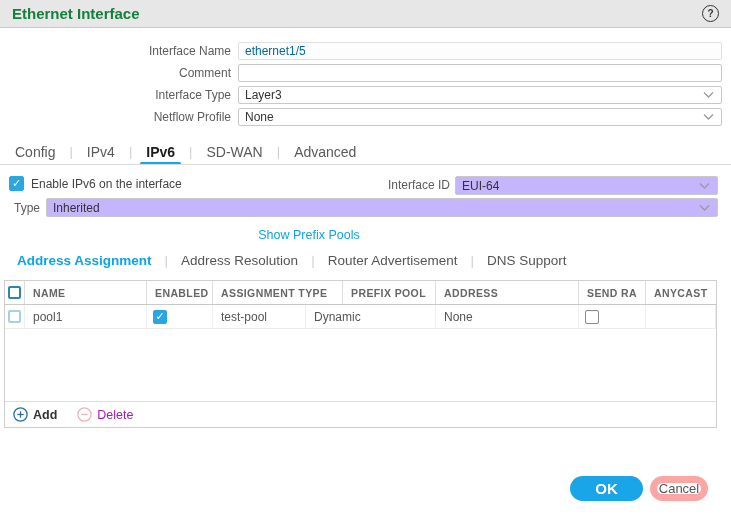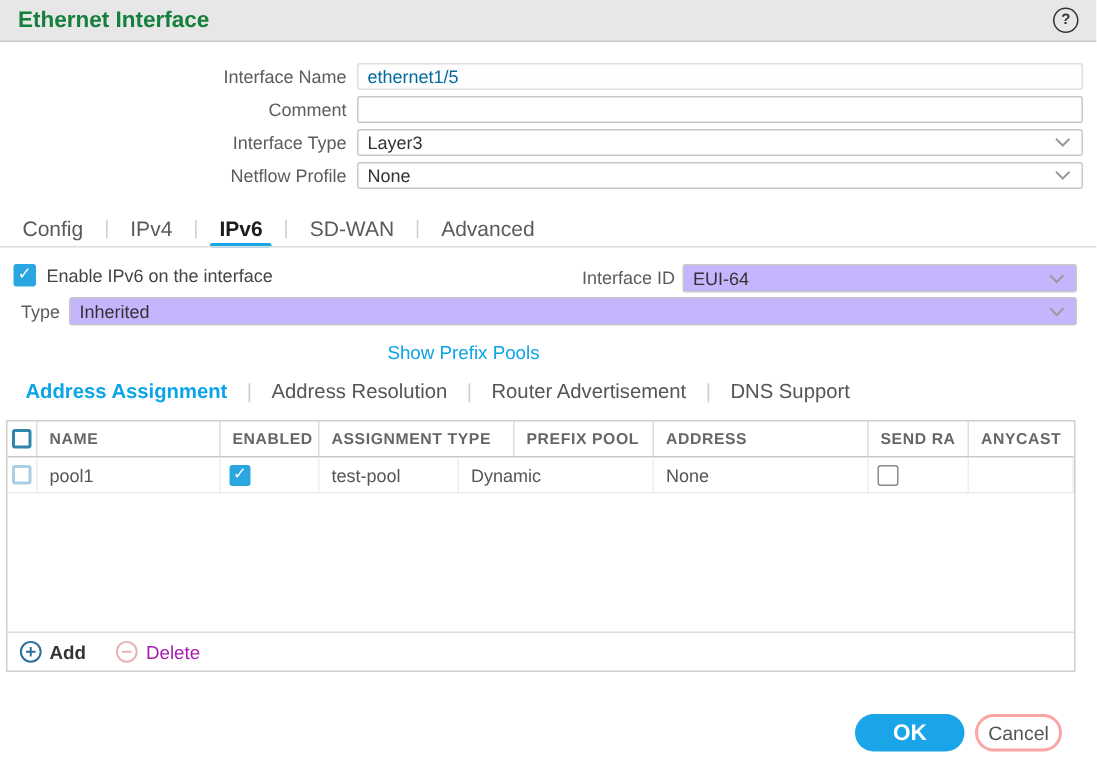--- a/index.html
+++ b/index.html
@@ -50,21 +50,21 @@
   .std-select{height:19px;box-sizing:border-box;border:1px solid #c9c9c9;border-radius:2px;background:#c4b5fd;
     display:flex;align-items:center;padding:0 6px;font-size:12px;color:#333;position:absolute;}
   .link{position:absolute;top:228px;left:234px;width:150px;text-align:center;
     font-size:12.5px;color:#0ba4e8;cursor:pointer;}
   
   .subtabs{position:absolute;top:250px;left:17px;display:flex;align-items:center;font-size:13.5px;color:#555;height:20px;}
   .subtab{cursor:pointer;}
   .subtab.active{color:#0ba4e8;font-weight:700;}
   .subsep{color:#cfcfcf;margin:0 13px;}
   
-  .table{position:absolute;left:4px;top:280px;width:713px;height:168px;box-sizing:border-box;
+  .table{position:absolute;left:4px;top:280px;width:713px;height:148px;box-sizing:border-box;
     border:1px solid #cfcfcf;display:flex;flex-direction:column;background:#fff;}
   .thead{display:flex;height:23px;flex:0 0 23px;border-bottom:1px solid #c9c9c9;align-items:stretch;}
   .tcell{box-sizing:border-box;border-right:1px solid #ddd;display:flex;align-items:center;padding-left:8px;overflow:hidden;}
   .tcell:last-child{border-right:none;}
   .thead .tcell{font-size:10.5px;font-weight:700;color:#666;letter-spacing:.4px;white-space:nowrap;}
   .trow{display:flex;height:23px;flex:0 0 23px;border-bottom:1px solid #ececec;}
   .trow .tcell{font-size:12px;color:#555;border-right:1px solid #eee;}
   .c0{width:20px;flex:0 0 20px;padding-left:0;justify-content:center;}
   .c1{width:122px;flex:0 0 122px;}
   .c2{width:66px;flex:0 0 66px;}
@@ -81,21 +81,21 @@
   .actbtn.disabled .albl{color:#a21caf;font-weight:400;}
   .hdr-cb{width:13px;height:13px;border:2px solid #2e86ab;}
   .row-cb{width:13px;height:13px;border:2px solid #a9cfe2;}
   .en-cb{width:14px;height:14px;border:1px solid #8a8a8a;}
   .ra-cb{width:14px;height:14px;border:1px solid #8a8a8a;}
   
   .btn-ok{position:absolute;left:570px;top:476px;width:73px;height:25px;border-radius:13px;
     background:#19a5e8;color:#fff;font-size:15px;font-weight:700;border:none;
     display:flex;align-items:center;justify-content:center;cursor:pointer;}
   .btn-cancel{position:absolute;left:650px;top:476px;width:58px;height:25px;border-radius:13px;box-sizing:border-box;
-    background:#fff;color:#555;font-size:13px;border:2px solid #fca5a5;
+    background:#fff;color:#555;font-size:13px;border:7px solid #fca5a5;
     display:flex;align-items:center;justify-content:center;cursor:pointer;text-align:right;}
 </style>
 </head>
 <body>
 
 <div class="titlebar">
   <span class="title">Ethernet Interface</span>
   <span class="help-icon">?</span>
 </div>
 

